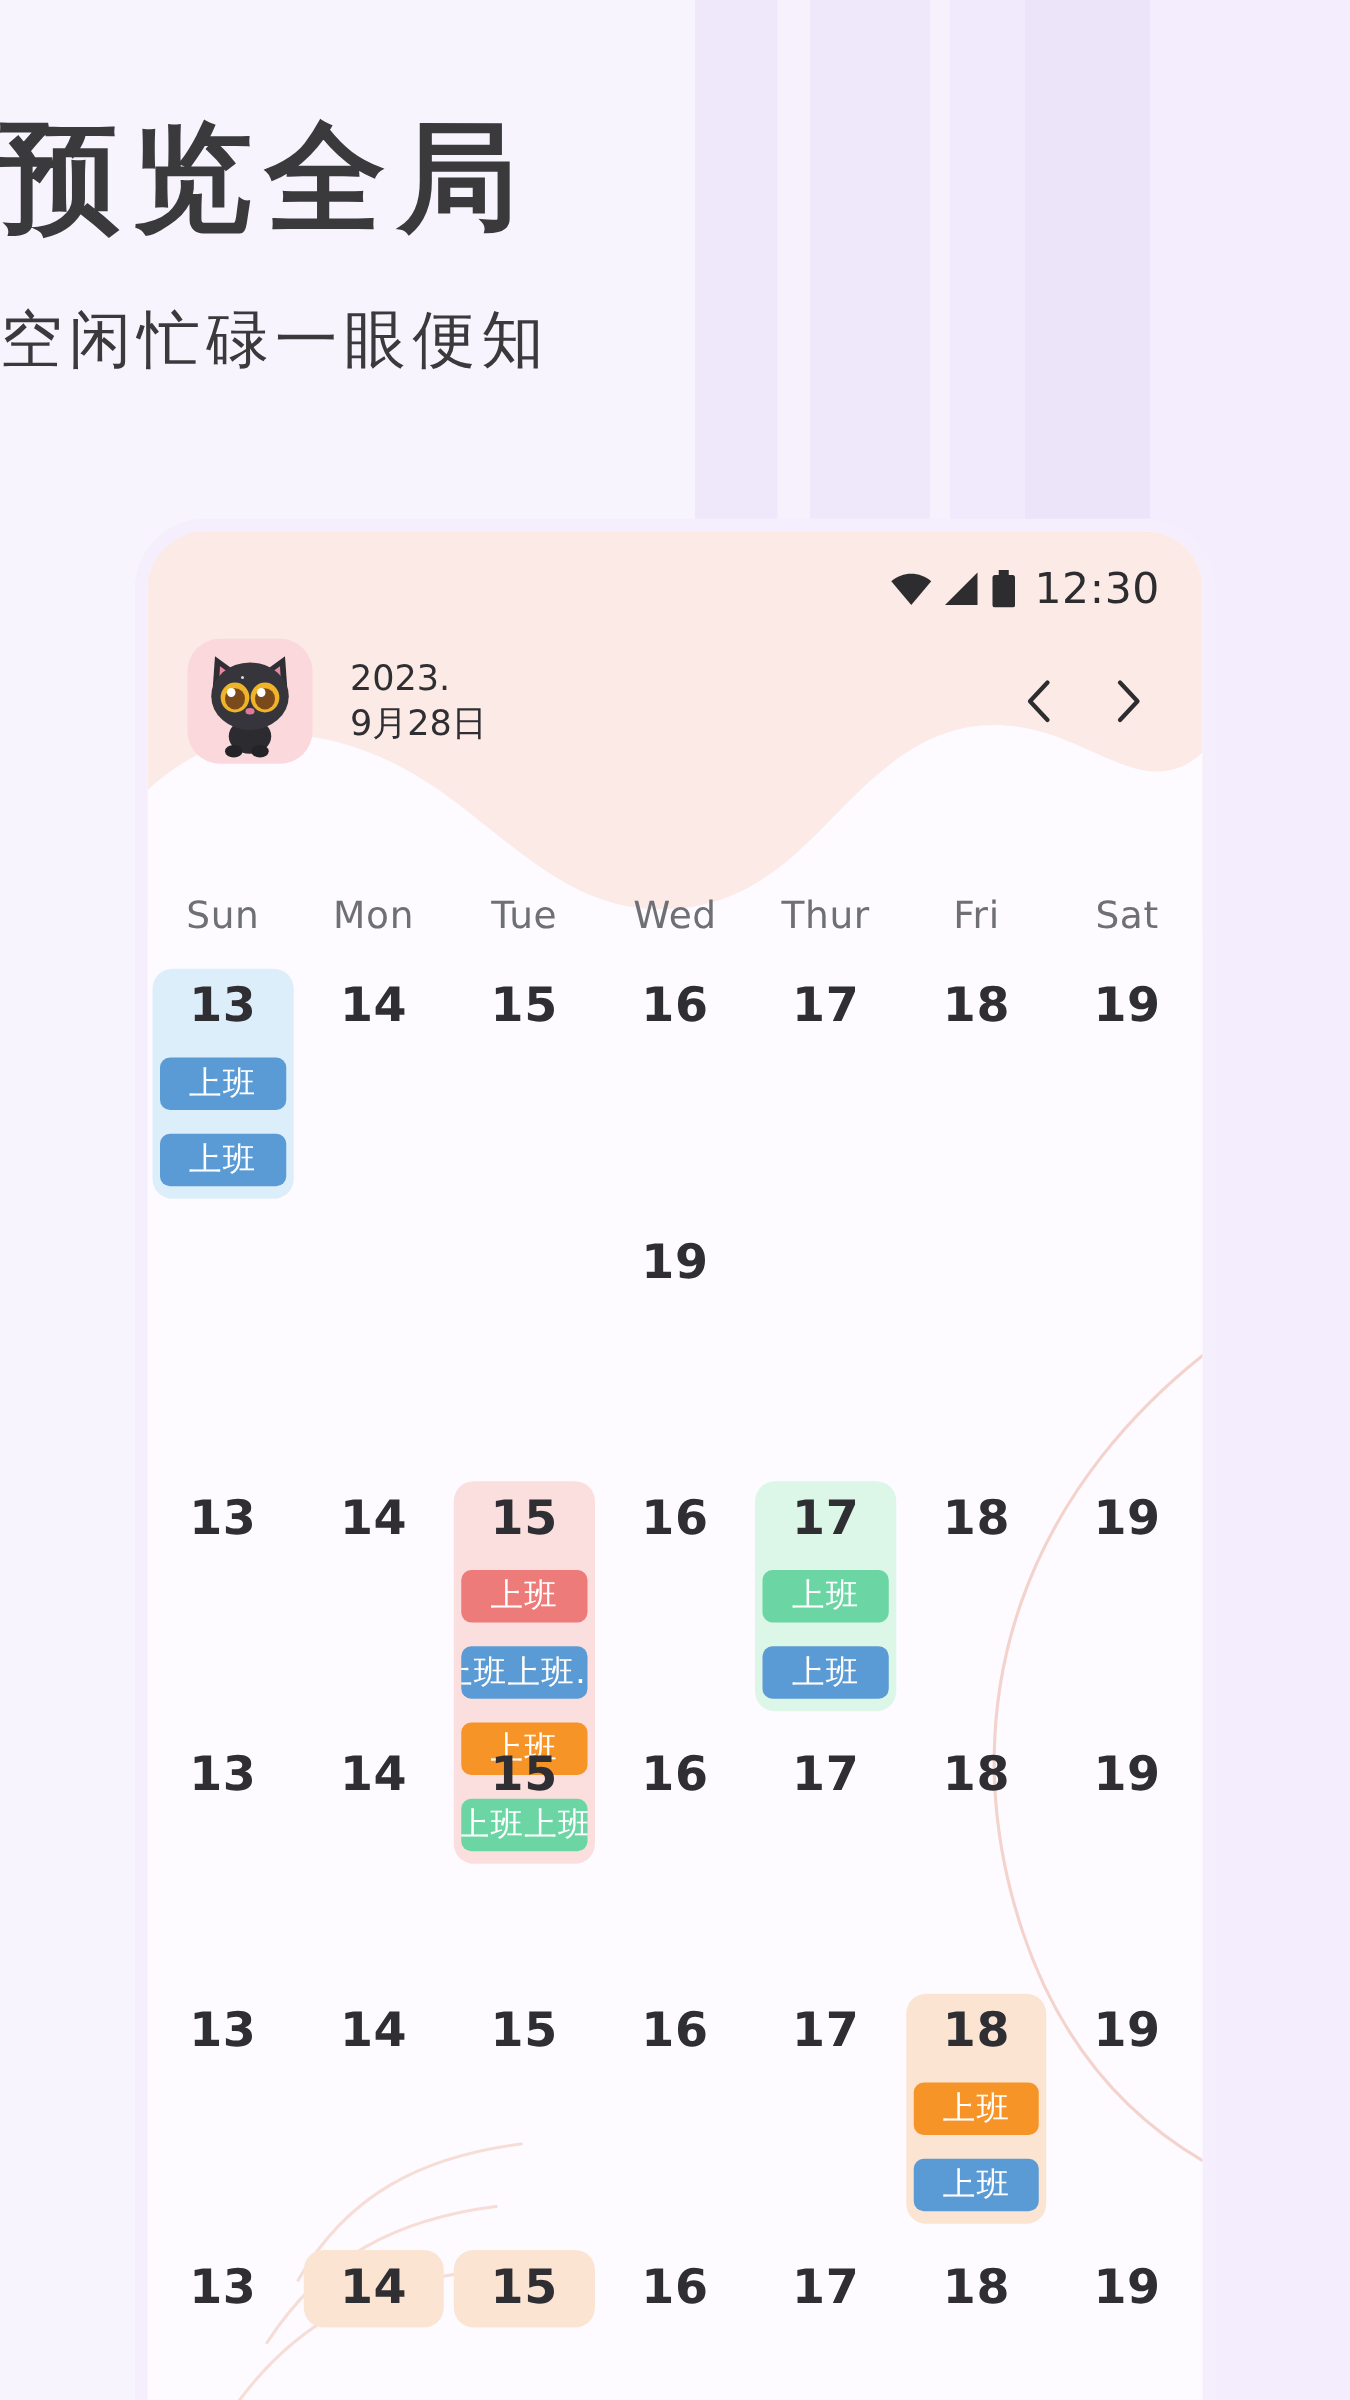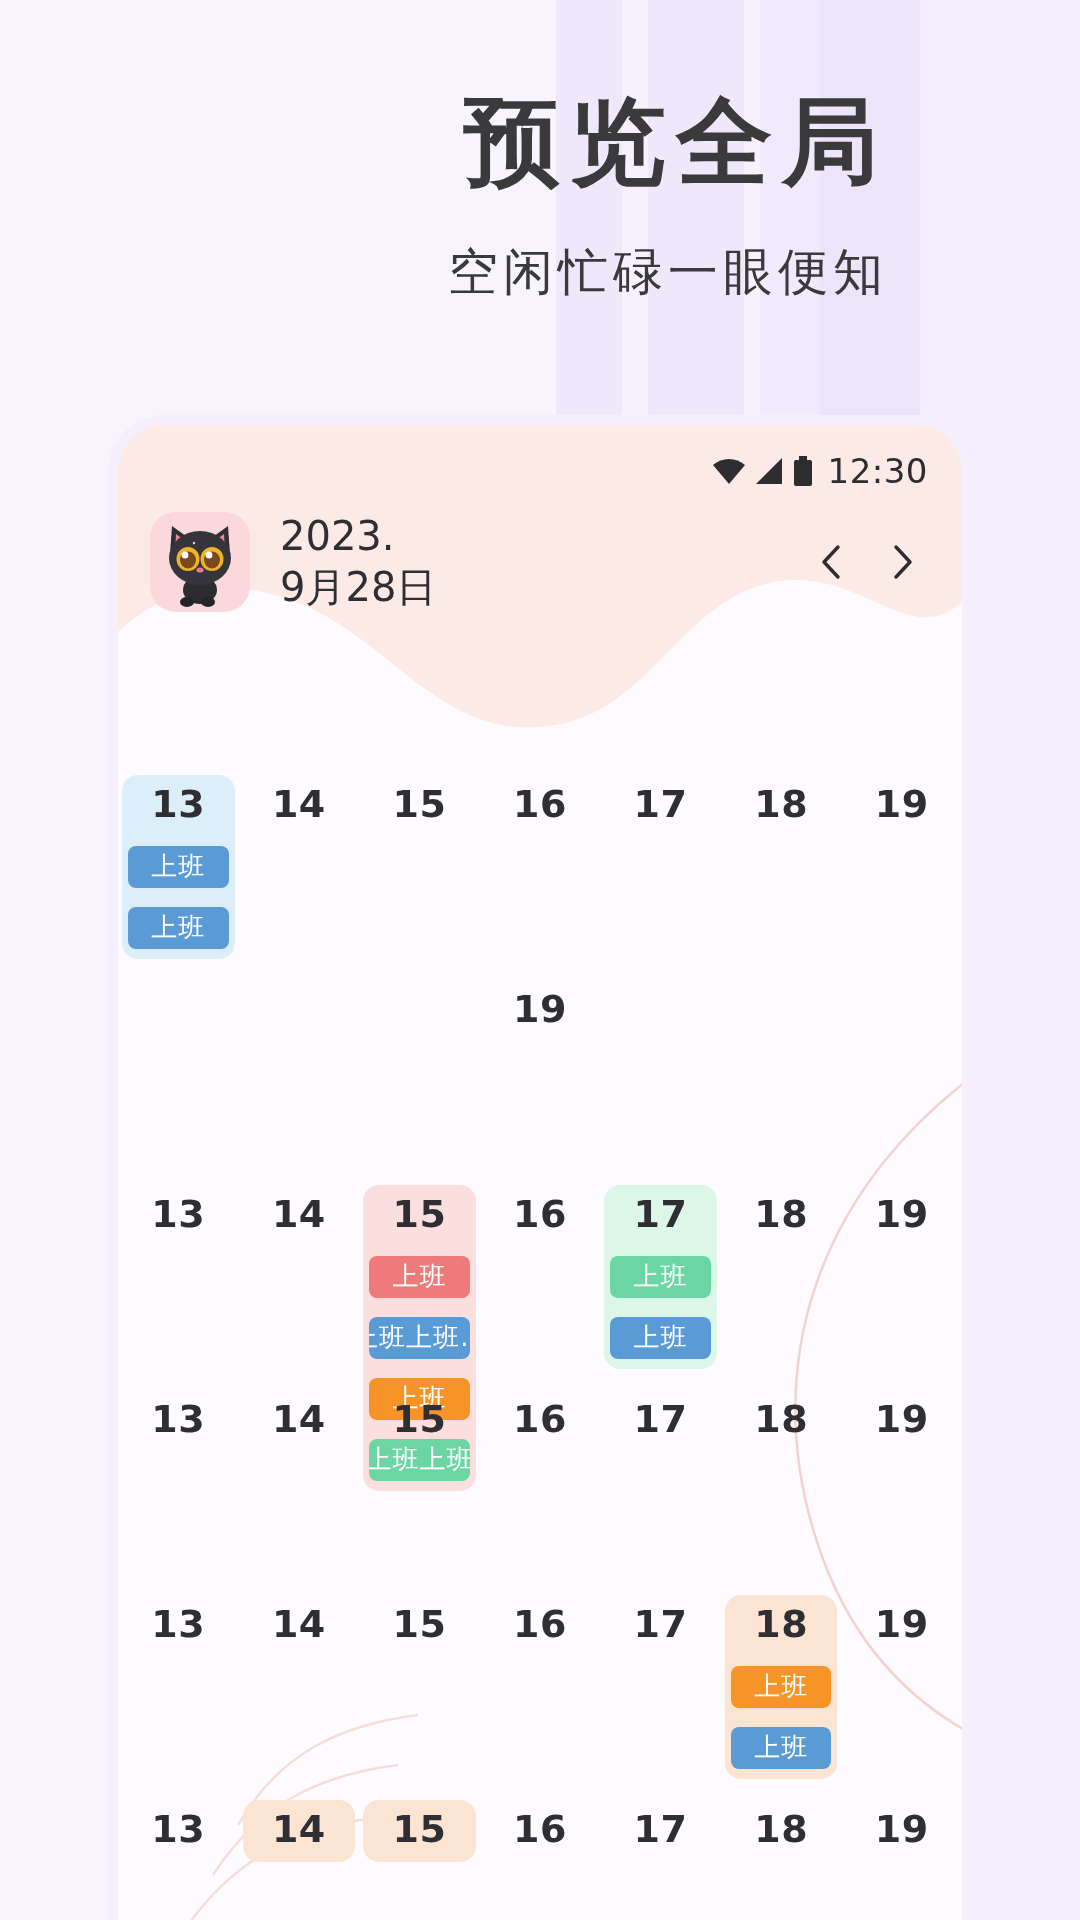--- a/index.html
+++ b/index.html
@@ -20,21 +20,21 @@
   .s2 { left: 648px;  width: 96px;  background: #efe8fb; }
   .s3 { left: 760px;  width: 60px;  background: #f1eafc; }
   .s4 { left: 820px;  width: 100px; background: #ece5f9; }
   .s5 { left: 920px;  width: 160px; background: #f3edfd; }
   .bg-soft {
     position: absolute; left: 0; top: 0; width: 556px; height: 100%;
     background: #f8f4fe;
   }
 
   
-  .hero { position: absolute; left: 0; top: 0; width: 888px; text-align: right; }
+  .hero { position: absolute; left: 0; top: 0; width: 888px; text-align: left; }
   .hero-title {
     margin-top: 92px;
     font-size: 96px;
     font-weight: 800;
     letter-spacing: 10px;
     color: #3a3a3c;
     line-height: 1.05;
     font-family: "DejaVu Sans", "Liberation Sans", sans-serif;
   }
   .hero-sub {
@@ -78,21 +78,21 @@
   .date-head {
     position: absolute; left: 32px; top: 86px; right: 24px;
     display: flex; align-items: center; z-index: 5;
   }
   .avatar {
     width: 100px; height: 100px; border-radius: 26px;
     background: #fbd8dc; position: relative; flex: 0 0 auto; overflow: hidden;
   }
   .avatar svg { position: absolute; inset: 0; width: 100%; height: 100%; }
   .date-text {
-    margin-left: 30px; font-size: 40px; color: #2f2f33; line-height: 1.28;
+    margin-left: 30px; font-size: 28px; color: #2f2f33; line-height: 1.28;
     font-family: "DejaVu Sans", "Liberation Sans", sans-serif;
   }
   .navs { margin-left: auto; display: flex; align-items: center; gap: 26px; padding-right: 12px; }
   .nav-btn { width: 46px; height: 46px; display: flex; align-items: center; justify-content: center; }
 
   
   .weekdays {
     position: absolute; left: 0; top: 290px; width: 100%;
     display: grid; grid-template-columns: repeat(7, 1fr);
     z-index: 5;
@@ -217,20 +217,29 @@
         </svg>
       </div>
       <div class="nav-btn">
         <svg width="28" height="40" viewBox="0 0 28 40">
           <path d="M7,5 L21,20 L7,35" fill="none" stroke="#2d2d30" stroke-width="3.4" stroke-linecap="round" stroke-linejoin="round"></path>
         </svg>
       </div>
     </div>
   </div>
 
+  <div class="weekdays">
+      <div>Sun</div>
+      <div>Mon</div>
+      <div>Tue</div>
+      <div>Wed</div>
+      <div>Thur</div>
+      <div>Fri</div>
+      <div>Sat</div>
+    </div>
 
   <div class="cal">
       <div class="cell">
         <div class="inner sel-blue">
           <div class="daynum">13</div>
           <div class="chip" style="background: rgb(91, 155, 213);">上班</div>
           <div class="chip" style="background: rgb(91, 155, 213);">上班</div>
         </div>
       </div>
       <div class="cell">

